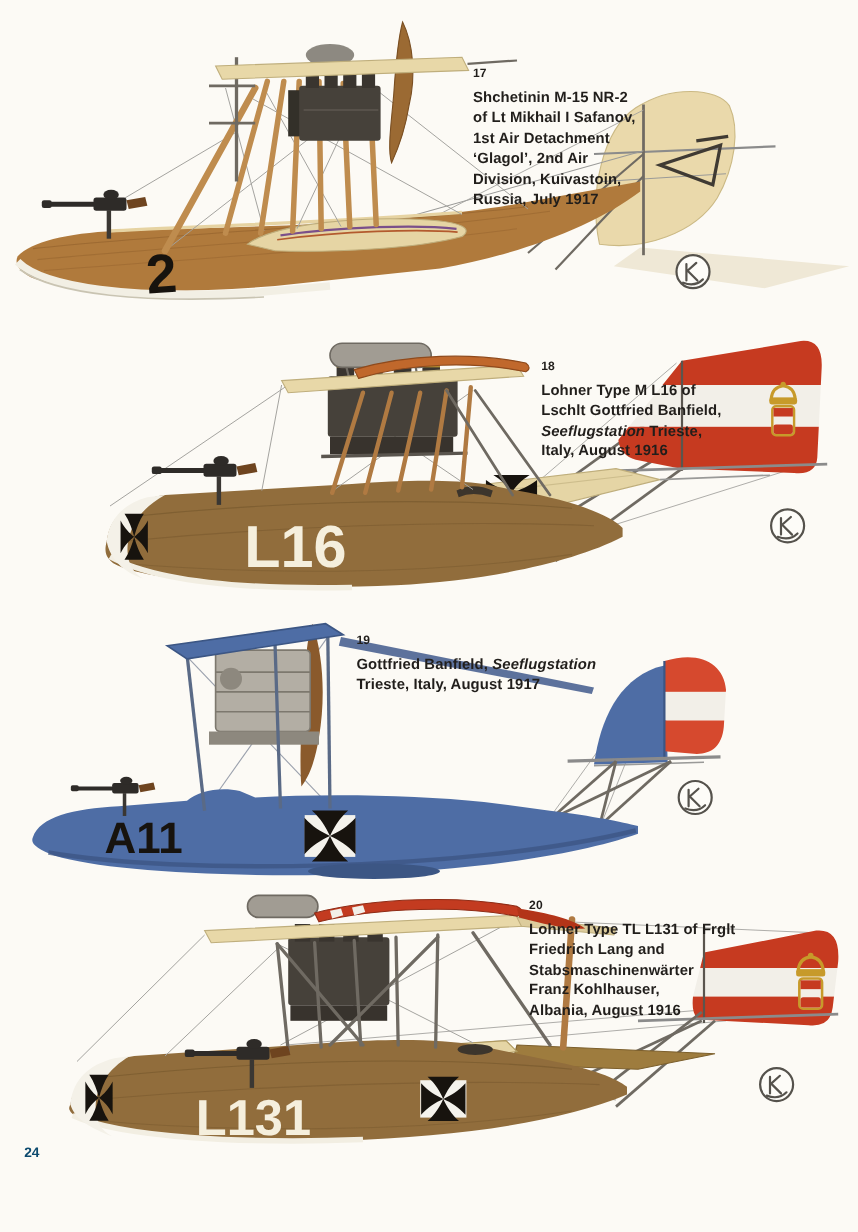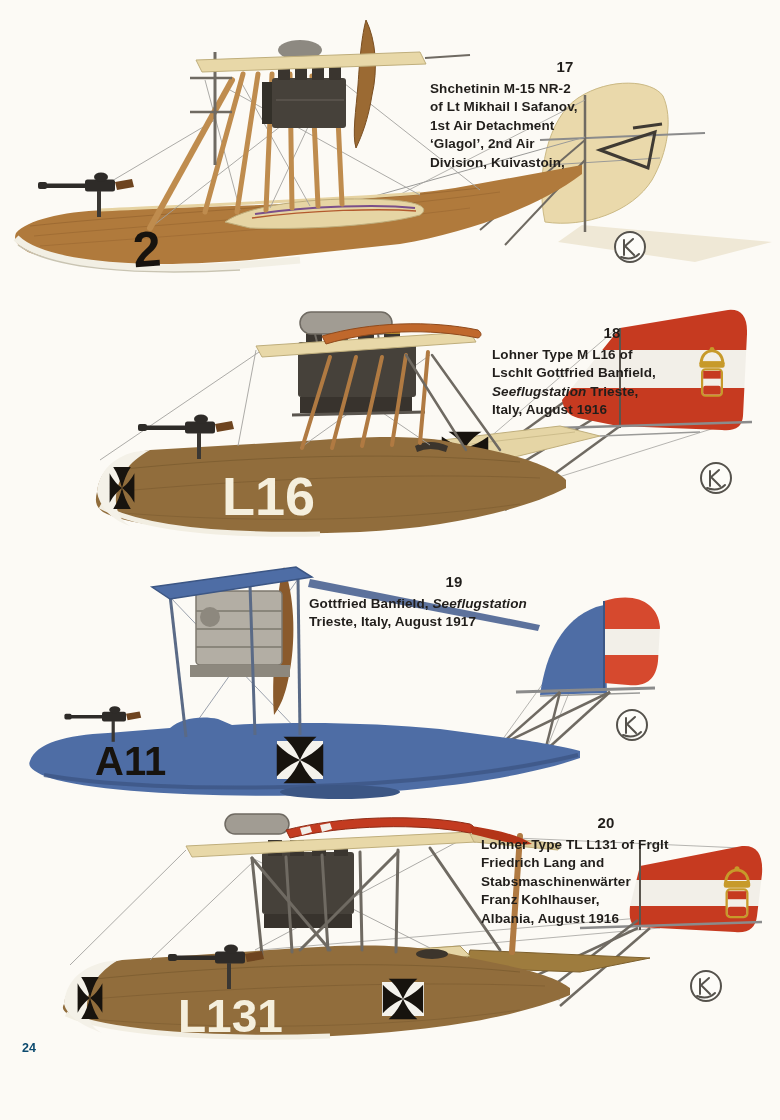--- a/index.html
+++ b/index.html
@@ -2,21 +2,21 @@
 <html><head>
 <meta charset="utf-8">
 <style>
   html,body{margin:0;padding:0;background:#ffffff;}
   .page{position:relative;width:780px;height:1120px;background:#fcfaf5;overflow:hidden;
         font-family:"Liberation Sans",sans-serif;}
   .plate{position:absolute;left:0;width:780px;}
   .plate svg{display:block;}
   .caption{position:absolute;color:#211e1b;font-weight:bold;font-size:13.5px;
            line-height:18.5px;letter-spacing:.1px;z-index:5;}
-  .cap-num{font-size:15px;margin-bottom:3px;text-align:center;}
+  .cap-num{font-size:11px;margin-bottom:3px;}
   .it{font-style:italic;text-align:right;}
   .svg-code{font-family:"Liberation Sans",sans-serif;font-weight:bold;}
   .page-num{position:absolute;left:22px;top:1041px;font-size:12.5px;font-weight:bold;color:#0c4a6e;z-index:5;}
 </style>
 </head>
 <body>
 
 <div class="page">
 
   <svg width="0" height="0" style="position:absolute" aria-hidden="true">
@@ -123,20 +123,21 @@
       <text class="svg-code" x="133" y="266" font-size="50" fill="#17130e" transform="rotate(-4 150 250)">2</text>
       <use href="#monogram" transform="translate(630,247)"></use>
     </svg>
     <div class="caption" style="left:430px;top:58px;width:270px">
       <div class="cap-num">17</div>
       <div><span>Shchetinin M-15 NR-2</span><span class="it"></span><span></span></div>
       <div><span>of Lt Mikhail I Safanov,</span><span class="it"></span><span></span></div>
       <div><span>1st Air Detachment</span><span class="it"></span><span></span></div>
       <div><span>‘Glagol’, 2nd Air</span><span class="it"></span><span></span></div>
       <div><span>Division, Kuivastoin,</span><span class="it"></span><span></span></div>
+      <div><span>Russia, July 1917</span><span class="it"></span><span></span></div>
     </div>
   </div>
 
   <div class="plate" style="top:300px">
     <svg viewBox="0 0 780 265" width="780" height="265">
       <defs>
         <clipPath id="clip18">
           <path d="M562,100 L620,28 L728,10 Q748,8 747,34 L743,116 Q742,132 722,130 L618,126 L578,118 Q564,114 562,100 Z"></path>
         </clipPath>
       </defs>
@@ -271,21 +272,21 @@
       </g>
       <g stroke="#5a6a86" stroke-width="3">
         <line x1="170" y1="30" x2="186" y2="172"></line>
           <line x1="298" y1="12" x2="300" y2="170"></line>
         <line x1="250" y1="20" x2="255" y2="170"></line>
       </g>
       <polygon points="152,22 296,2 312,12 170,34" fill="#4e6da5" stroke="#3c5684" stroke-width="1.5"></polygon>
       <use href="#mgun" transform="translate(118,152) scale(0.8)"></use>
       <use href="#monogram" transform="translate(632,160)"></use>
     </svg>
-    <div class="caption" style="left:309px;top:8px;width:290px">
+    <div class="caption" style="left:324px;top:8px;width:290px">
       <div class="cap-num">19</div>
       <div><span>Gottfried Banfield, </span><span class="it">Seeflugstation</span><span></span></div>
       <div><span>Trieste, Italy, August 1917</span><span class="it"></span><span></span></div>
     </div>
   </div>
 
   <div class="plate" style="top:800px">
     <svg viewBox="0 0 780 280" width="780" height="280">
       <defs>
         <clipPath id="clip20">

